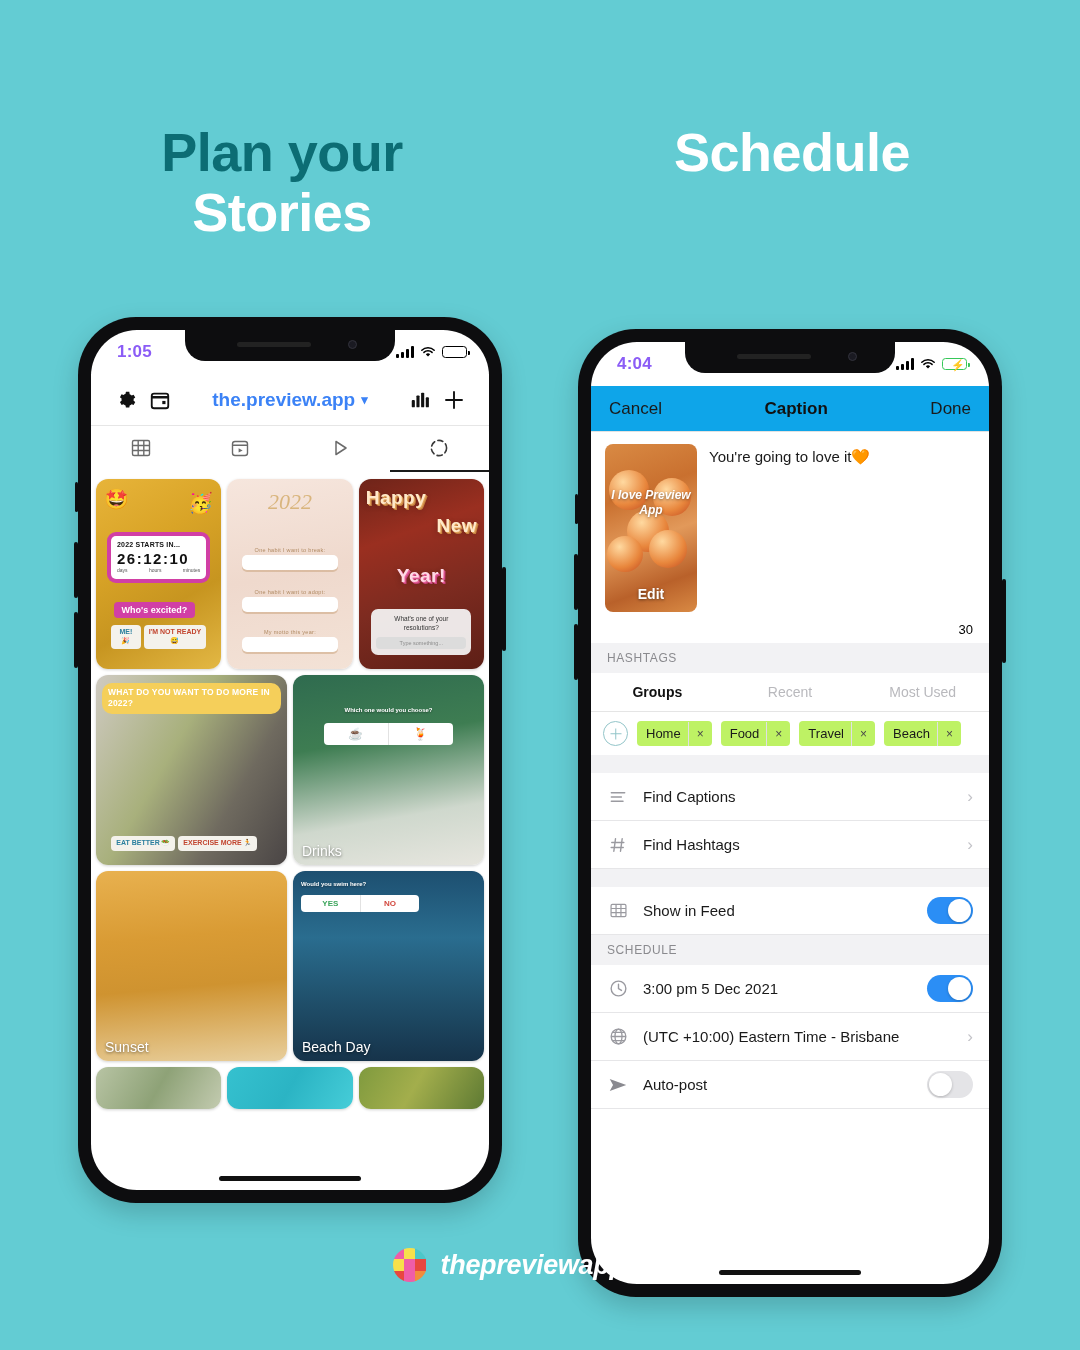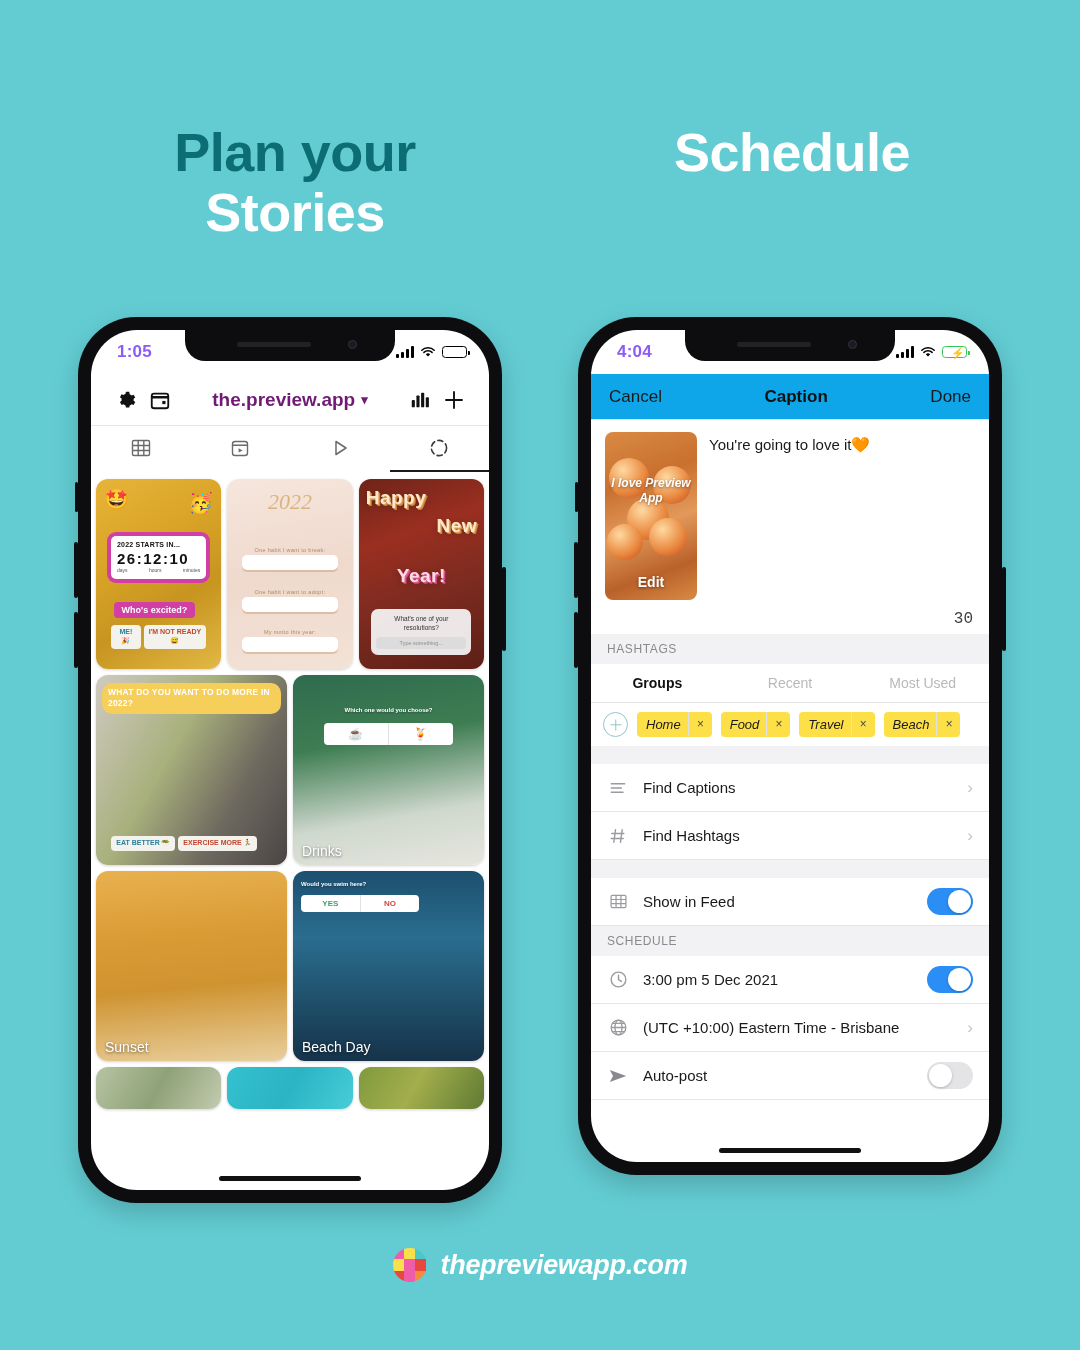--- a/index.html
+++ b/index.html
@@ -12,35 +12,35 @@
   }
 
   
   .headline {
     position: absolute;
     text-align: center;
     font-weight: 700;
     line-height: 1.12;
     letter-spacing: -0.5px;
   }
-  #headline-left  { left: 73px;  top: 122px; width: 444px; }
+  #headline-left  { left: 60px;  top: 122px; width: 444px; }
   #headline-right { left: 570px; top: 122px; width: 444px; }
   .hl-line { display: block; font-size: 54px; }
   .hl-teal  { color: #0c6d74; }
   .hl-white { color: #ffffff; }
 
   
   .phone {
     position: absolute;
     background: #0d0d0f;
     border-radius: 58px;
     box-shadow: 0 10px 26px rgba(0,0,0,.18);
   }
   #phone-left  { left: 78px;  top: 317px; width: 424px; height: 886px; }
-  #phone-right { left: 578px; top: 317px; width: 424px; height: 858px; }
+  #phone-right { left: 578px; top: 329px; width: 424px; height: 968px; }
 
   .phone-inner {
     position: absolute;
     left: 13px; top: 13px; right: 13px; bottom: 13px;
     background: #ffffff;
     border-radius: 46px;
     overflow: hidden;
   }
   .notch {
     position: absolute;
@@ -91,21 +91,21 @@
 
   
   .app-topbar {
     height: 52px; display: flex; align-items: center;
     padding: 0 18px; gap: 0; background: #fff;
     border-bottom: 1px solid #e6e6e6;
   }
   .app-topbar .ic { width: 34px; display: flex; align-items: center; justify-content: center; }
   .username {
     flex: 1; text-align: center; font-size: 19px; font-weight: 700;
-    color: #701a75; display: flex; align-items: center; justify-content: center; gap: 6px;
+    color: #3b82f6; display: flex; align-items: center; justify-content: center; gap: 6px;
   }
   .chev-d { font-size: 13px; font-weight: 700; }
 
   .tabbar { height: 46px; display: flex; background: #fff; }
   .tabbar .tab {
     flex: 1; display: flex; align-items: center; justify-content: center;
     border-bottom: 2px solid transparent;
   }
   .tabbar .tab.active { border-bottom-color: #1a1a1a; }
 
@@ -237,41 +237,41 @@
     position: absolute; left: 0; right: 0; top: 44px; text-align: center;
     color: #fff; font-size: 12px; font-weight: 800; font-style: italic; line-height: 1.25;
     text-shadow: 0 1px 3px rgba(0,0,0,.45); z-index: 4;
   }
   .thumb-edit {
     position: absolute; left: 0; right: 0; bottom: 10px; text-align: center;
     color: #fff; font-size: 14px; font-weight: 600; text-shadow: 0 1px 3px rgba(0,0,0,.5); z-index: 5;
   }
   .caption-text { flex: 1; font-size: 15px; color: #1a1a1a; padding-top: 2px; line-height: 1.4; }
 
-  .counter-row { background: #fff; text-align: right; padding: 2px 16px 6px; font-size: 16px; color: #404040; font-family: Liberation Mono, monospace; }
+  .counter-row { background: #fff; text-align: right; padding: 2px 16px 6px; font-size: 13px; color: #000000; }
   .sec-header { background: #f2f2f4; padding: 8px 16px; font-size: 12px; color: #8a8a8e; letter-spacing: .6px; }
 
   .seg { display: flex; background: #fff; border-bottom: 1px solid #e5e5e5; }
   .seg div { flex: 1; text-align: center; padding: 11px 0; font-size: 14px; color: #b9b9bd; }
   .seg div.active { color: #111; font-weight: 700; }
 
   .chips { display: flex; align-items: center; gap: 9px; padding: 9px 12px; background: #fff; }
   .plus-circle {
     width: 25px; height: 25px; border-radius: 50%; border: 1.5px solid #93c5c9;
     position: relative; flex: none;
   }
   .plus-circle::before, .plus-circle::after {
     content: ''; position: absolute; background: #93c5c9;
     left: 50%; top: 50%; transform: translate(-50%,-50%);
   }
   .plus-circle::before { width: 11px; height: 1.5px; }
   .plus-circle::after  { width: 1.5px; height: 11px; }
   .chip {
-    display: flex; align-items: flex-start; background: #fde047; border-radius: 4px;
-    font-size: 13px; color: #1a1a1a; overflow: hidden; font-style: italic;
+    display: flex; align-items: center; background: #bef264; border-radius: 4px;
+    font-size: 13px; color: #1a1a1a; overflow: hidden;
   }
   .chip .lbl { padding: 5px 7px 5px 9px; }
   .chip .x { padding: 5px 8px; color: #4a4a4a; border-left: 1px solid #e0e0e4; font-size: 12px; }
 
   .gap-row { height: 18px; background: #f2f2f4; }
 
   .listrow {
     display: flex; align-items: center; background: #fff; padding: 0 16px;
     height: 48px; border-bottom: 1px solid #e6e6e8; gap: 14px;
   }

